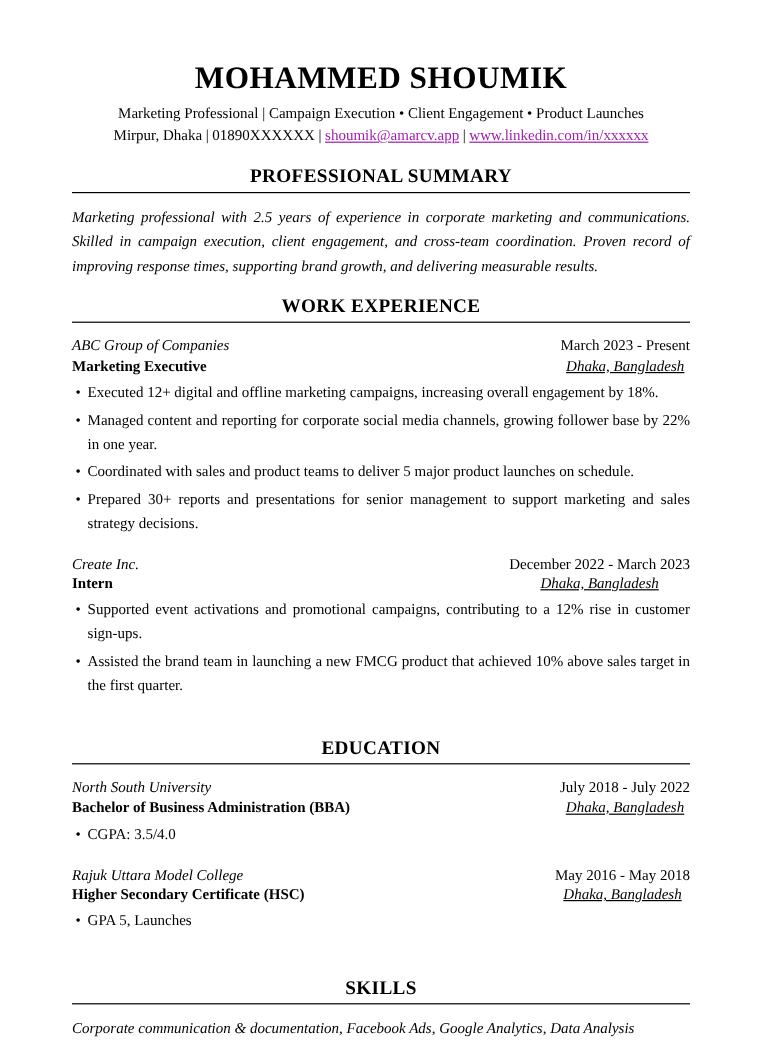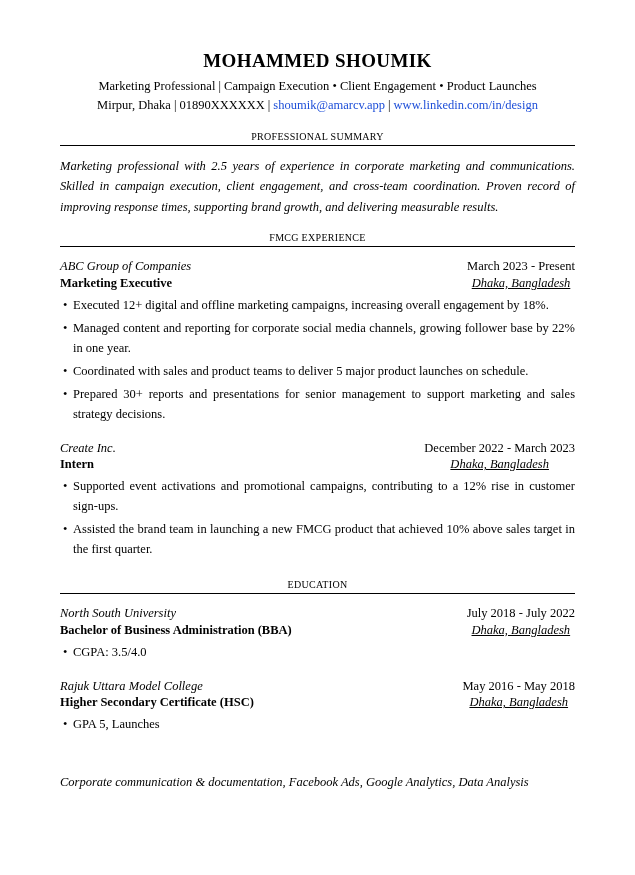--- a/index.html
+++ b/index.html
@@ -11,41 +11,41 @@
     font-family: "Liberation Serif", "DejaVu Serif", serif;
     font-size: 12.5px;
     color: #000000;
     overflow: hidden;
   }
   .page { padding: 50px 60px 0 60px; }
 
   
   .name {
     text-align: center;
-    font-size: 19px;
+    font-size: 26px;
     font-weight: bold;
     letter-spacing: 0.4px;
   }
   .tagline { text-align: center; margin-top: 6px; line-height: 1.3; }
   .contact { text-align: center; margin-top: 3px; line-height: 1.3; }
   .contact .sep { margin: 0 3px; }
-  a.link { color: #1d4ed8; cursor: pointer; }
+  a.link { color: #a21caf; text-decoration: underline; cursor: pointer; }
 
   
   .section-header {
-    font-weight: normal;
+    font-weight: bold;
     text-align: center;
-    font-size: 10px;
+    font-size: 16px;
     letter-spacing: 0.3px;
     padding-bottom: 3px;
     border-bottom: 1.5px solid #000;
   }
   .sec-summary     { margin-top: 17px; }
   .sec-experience  { margin-top: 15px; }
-  .sec-education   { margin-top: 20px; }
+  .sec-education   { margin-top: 34px; }
   .sec-skills      { margin-top: 38px; }
 
   .body-text { margin-top: 10px; text-align: justify; line-height: 1.65; font-style: italic; }
 
   
   .entry { margin-top: 11px; }
   .entry + .entry { margin-top: 16px; }
   .entry-head { display: flex; justify-content: space-between; line-height: 1.3; }
   .entry-left  { text-align: left; }
   .entry-right { text-align: center; white-space: nowrap; }
@@ -65,31 +65,31 @@
 </style>
 </head>
 <body>
 
 <div class="page">
 
   <div class="header">
     <div class="name">MOHAMMED SHOUMIK</div>
     <div class="tagline">Marketing Professional | Campaign Execution • Client Engagement • Product Launches</div>
     <div class="contact">
-      <span>Mirpur, Dhaka</span><span class="sep">|</span><span>01890XXXXXX</span><span class="sep">|</span><a class="link">shoumik@amarcv.app</a><span class="sep">|</span><a class="link">www.linkedin.com/in/design</a>
+      <span>Mirpur, Dhaka</span><span class="sep">|</span><span>01890XXXXXX</span><span class="sep">|</span><a class="link">shoumik@amarcv.app</a><span class="sep">|</span><a class="link">www.linkedin.com/in/xxxxxx</a>
     </div>
   </div>
 
   <div class="section sec-summary">
     <div class="section-header">PROFESSIONAL SUMMARY</div>
     <div class="body-text">Marketing professional with 2.5 years of experience in corporate marketing and communications. Skilled in campaign execution, client engagement, and cross-team coordination. Proven record of improving response times, supporting brand growth, and delivering measurable results.</div>
   </div>
 
   <div class="section sec-experience">
-    <div class="section-header">FMCG EXPERIENCE</div>
+    <div class="section-header">WORK EXPERIENCE</div>
 
     <div class="entry">
       <div class="entry-head">
         <div class="entry-left">
           <div class="company">ABC Group of Companies</div>
           <div class="job-title">Marketing Executive</div>
         </div>
         <div class="entry-right">
           <div class="dates">March 2023 - Present</div>
           <div class="location">Dhaka, Bangladesh</div>
@@ -151,16 +151,17 @@
           <div class="location">Dhaka, Bangladesh</div>
         </div>
       </div>
       <ul class="bullets">
         <li>GPA 5, Launches</li>
       </ul>
     </div>
   </div>
 
   <div class="section sec-skills">
+    <div class="section-header">SKILLS</div>
     <div class="body-text" style="text-align:left;">Corporate communication &amp; documentation, Facebook Ads, Google Analytics, Data Analysis</div>
   </div>
 
 </div>
 
 </body></html>

